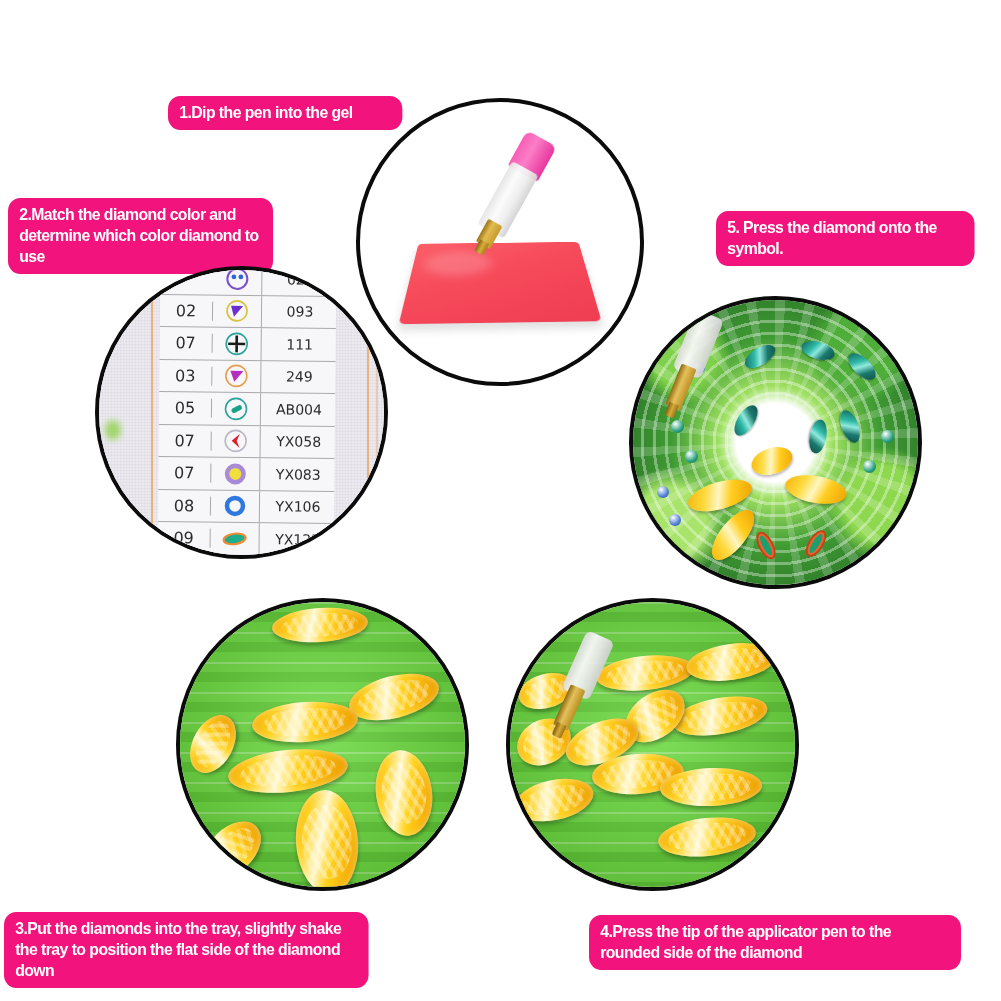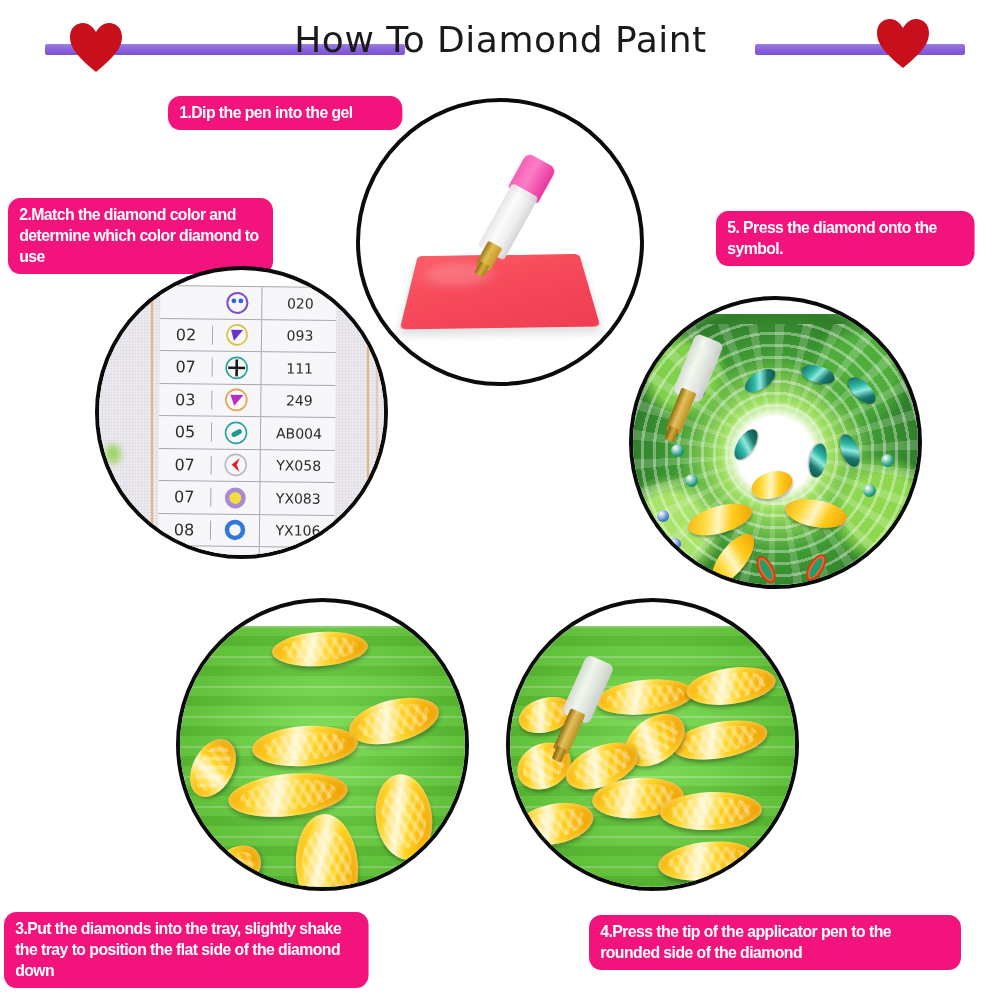--- a/index.html
+++ b/index.html
@@ -39,21 +39,21 @@
   #pill4{left:561px;top:915px;width:400px;}
 
   
   .circ{position:absolute;border-radius:50%;overflow:hidden;
     border:4px solid #0b0b0b;box-sizing:border-box;background:#fff;}
   #c1{left:356px;top:98px;width:288px;height:288px;}
   #c2{left:95px;top:266px;width:293px;height:293px;}
   #c5{left:629px;top:296px;width:293px;height:293px;}
   #c3{left:176px;top:598px;width:293px;height:293px;}
   #c4{left:506px;top:598px;width:293px;height:293px;}
-  .circ .inner{position:absolute;inset:0;margin-top:24px;}
+  .circ .inner{position:absolute;inset:0;}
 
   
   .gel-pad{position:absolute;left:18%;top:44%;width:64%;height:38%;
     background:linear-gradient(160deg,#fb5f68 0%,#f74c5c 40%,#ef3d52 100%);
     border-radius:5px;transform:perspective(300px) rotateX(42deg) rotate(-1deg);
     box-shadow:0 7px 8px rgba(0,0,0,.12);}
   .gel-pad:after{content:"";position:absolute;left:6%;top:12%;width:40%;height:35%;
     background:rgba(255,255,255,.18);border-radius:50%;filter:blur(6px);}
   .pen{position:absolute;width:34px;height:132px;left:36%;top:7%;
     transform:rotate(29deg);transform-origin:50% 100%;}
@@ -145,37 +145,20 @@
   .pen2 .ferrule{position:absolute;left:7px;top:56px;width:16px;height:44px;
     background:linear-gradient(90deg,#8e6a13 0%,#e5c05a 42%,#bb9125 100%);border-radius:2px;}
   .pen2 .tip{position:absolute;left:10px;top:96px;width:10px;height:14px;
     background:linear-gradient(90deg,#7f5e10 0%,#d6aa39 50%,#9c7418 100%);border-radius:0 0 2px 2px;}
 </style>
 </head>
 <body>
 
 <div class="root">
 
-  <div class="header">
-    <div class="bar-left"></div>
-    <div class="bar-right"></div>
-
-    <div class="heart heart-left">
-      <svg viewBox="0 0 56 52">
-          <path d="M28 51 C10 36 2 27 2 16 C2 7 8 2 15 2 C21 2 25 6 28 11 C31 6 35 2 41 2 C48 2 54 7 54 16 C54 27 46 36 28 51Z" fill="#c7101b"></path>
-        </svg>
-    </div>
-    <div class="heart heart-right">
-      <svg viewBox="0 0 56 52">
-          <path d="M28 51 C10 36 2 27 2 16 C2 7 8 2 15 2 C21 2 25 6 28 11 C31 6 35 2 41 2 C48 2 54 7 54 16 C54 27 46 36 28 51Z" fill="#c7101b"></path>
-        </svg>
-    </div>
-
-    <div class="title">How To Diamond Paint</div>
-  </div>
 
   <div class="pill" id="pill1">1.Dip the pen into the gel</div>
 
   <div class="circ" id="c1">
     <div class="inner">
       <div class="gel-pad"></div>
       <div class="pen">
         <div class="cap"></div>
           <div class="body"></div>
         <div class="ferrule"></div>

